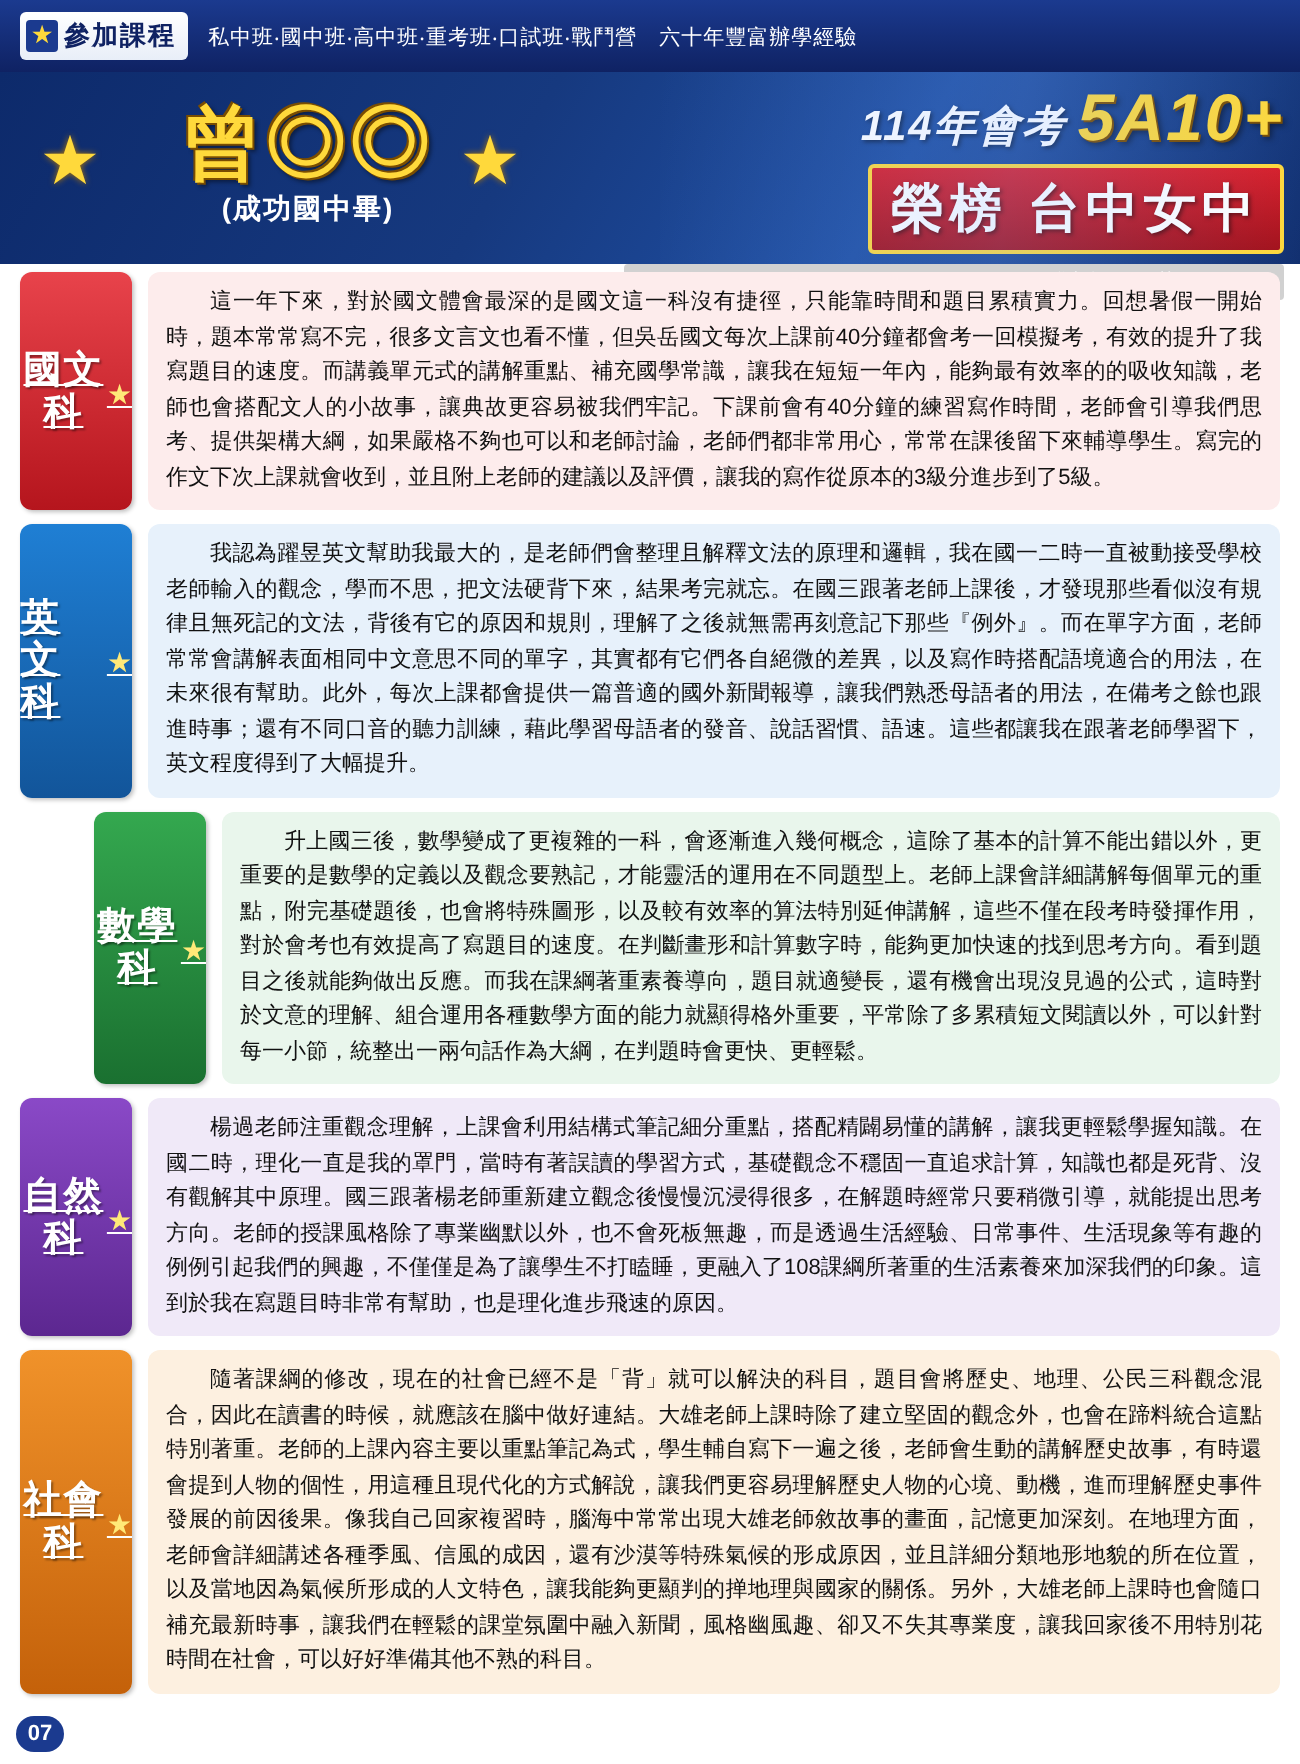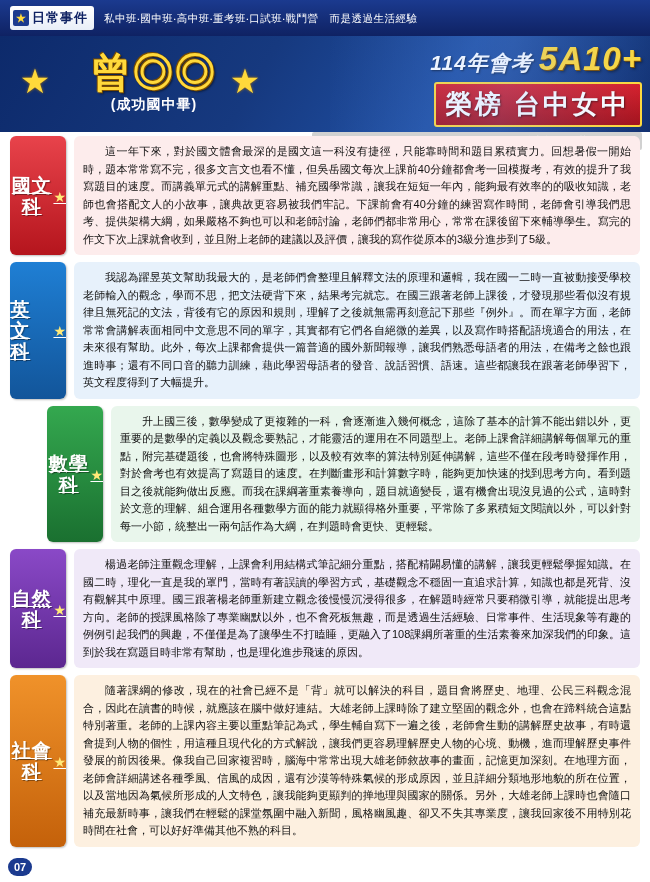--- a/index.html
+++ b/index.html
@@ -151,23 +151,23 @@
   }
 </style>
 </head>
 <body>
 
 <div class="page">
 
   <div class="topbar">
     <div class="logo-box">
       <span class="logo-mark">★</span>
-      <span class="logo-text">日常事件</span>
-    </div>
-    <div class="topbar-subtitle">私中班‧國中班‧高中班‧重考班‧口試班‧戰鬥營　而是透過生活經驗</div>
+      <span class="logo-text">參加課程</span>
+    </div>
+    <div class="topbar-subtitle">私中班‧國中班‧高中班‧重考班‧口試班‧戰鬥營　六十年豐富辦學經驗</div>
   </div>
 
   <div class="hero">
     <div class="hero-left">
       <span class="star s1">★</span>
       <span class="star s2">★</span>
       <div class="name-wrap">
         <div class="name-main">曾◎◎</div>
         <div class="name-sub">(成功國中畢)</div>
       </div>

